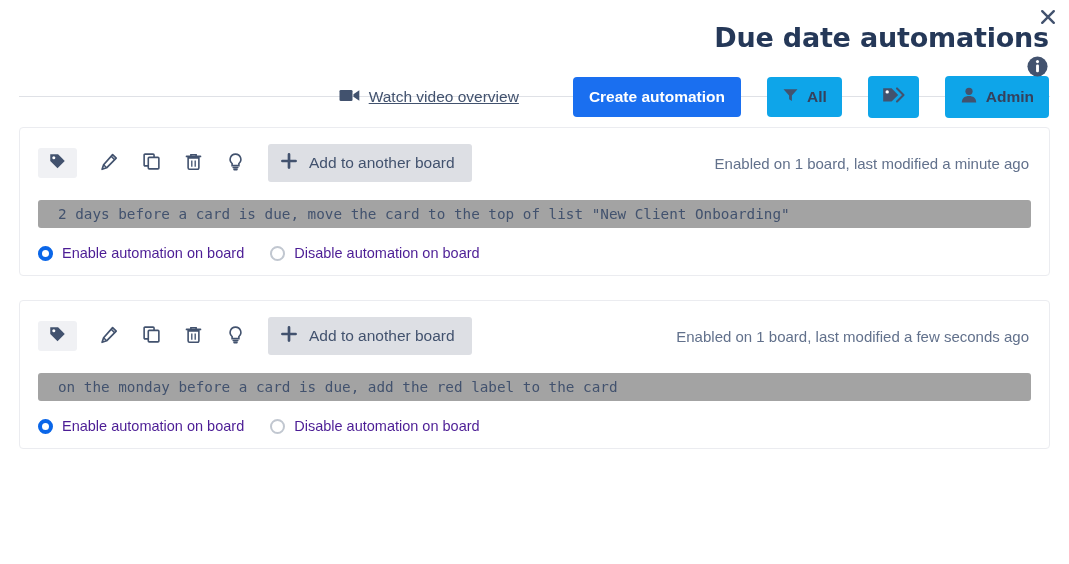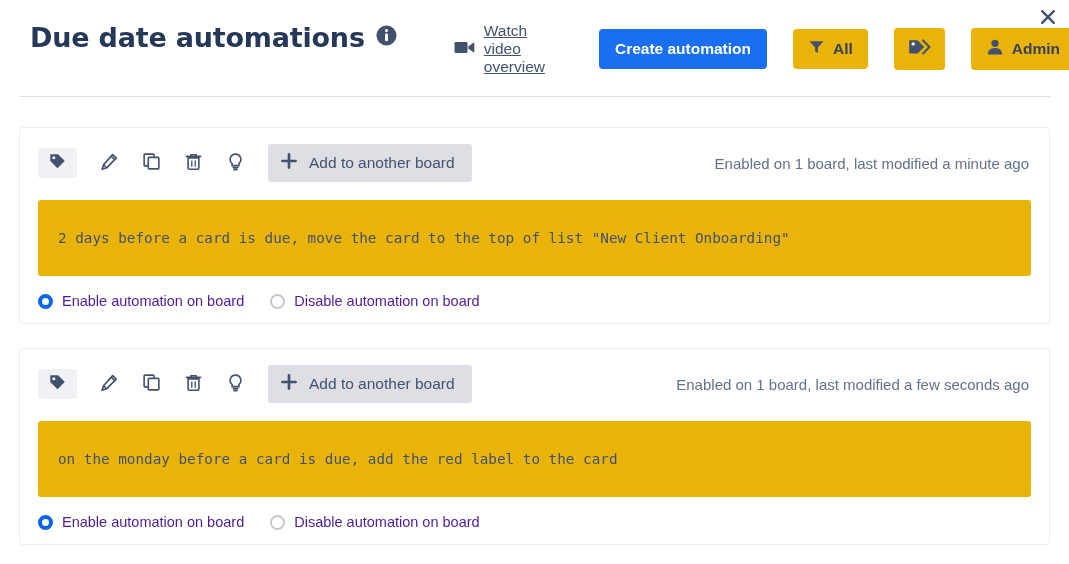--- a/index.html
+++ b/index.html
@@ -30,23 +30,24 @@
     cursor: pointer;
     background: transparent;
     border: none;
     padding: 0;
   }
   .close-btn svg { display: block; }
 
   
   .header {
     display: flex;
-    align-items: flex-start;
-    padding: 22px 20px 0 30px;
+    align-items: flex-end;
+    padding: 22px 20px 0 18px;
     height: 76px;
+    flex-direction: column;
   }
   .page-title {
     font-size: 27px;
     font-weight: bold;
     color: #253858;
     letter-spacing: -0.2px;
     margin: 0;
     white-space: nowrap;
     font-family: "DejaVu Sans", sans-serif;
   }
@@ -82,21 +83,21 @@
     font-weight: bold;
     border: none;
     border-radius: 4px;
     padding: 11px 16px;
     cursor: pointer;
     white-space: nowrap;
     font-family: "Liberation Sans", sans-serif;
     margin-left: 28px;
   }
   .btn-grey {
-    background: #eab308;
+    background: #0ea5e9;
     color: #35415c;
     font-size: 15.5px;
     font-weight: bold;
     border: none;
     border-radius: 4px;
     padding: 10px 15px;
     cursor: pointer;
     display: flex;
     align-items: center;
     gap: 8px;
@@ -164,23 +165,23 @@
   }
   .status-text {
     margin-left: auto;
     font-size: 15px;
     color: #62718c;
     white-space: nowrap;
     padding-right: 2px;
   }
   .rule-box {
     margin-top: 18px;
-    background: #eab308;
+    background: #a3a3a3;
     border-radius: 3px;
-    padding: 30px 20px;
+    padding: 6px 20px;
     font-family: "DejaVu Sans Mono", monospace;
     font-size: 14.3px;
     color: #42526e;
     letter-spacing: 0px;
     white-space: nowrap;
     overflow: hidden;
   }
   .radio-row {
     display: flex;
     align-items: center;

